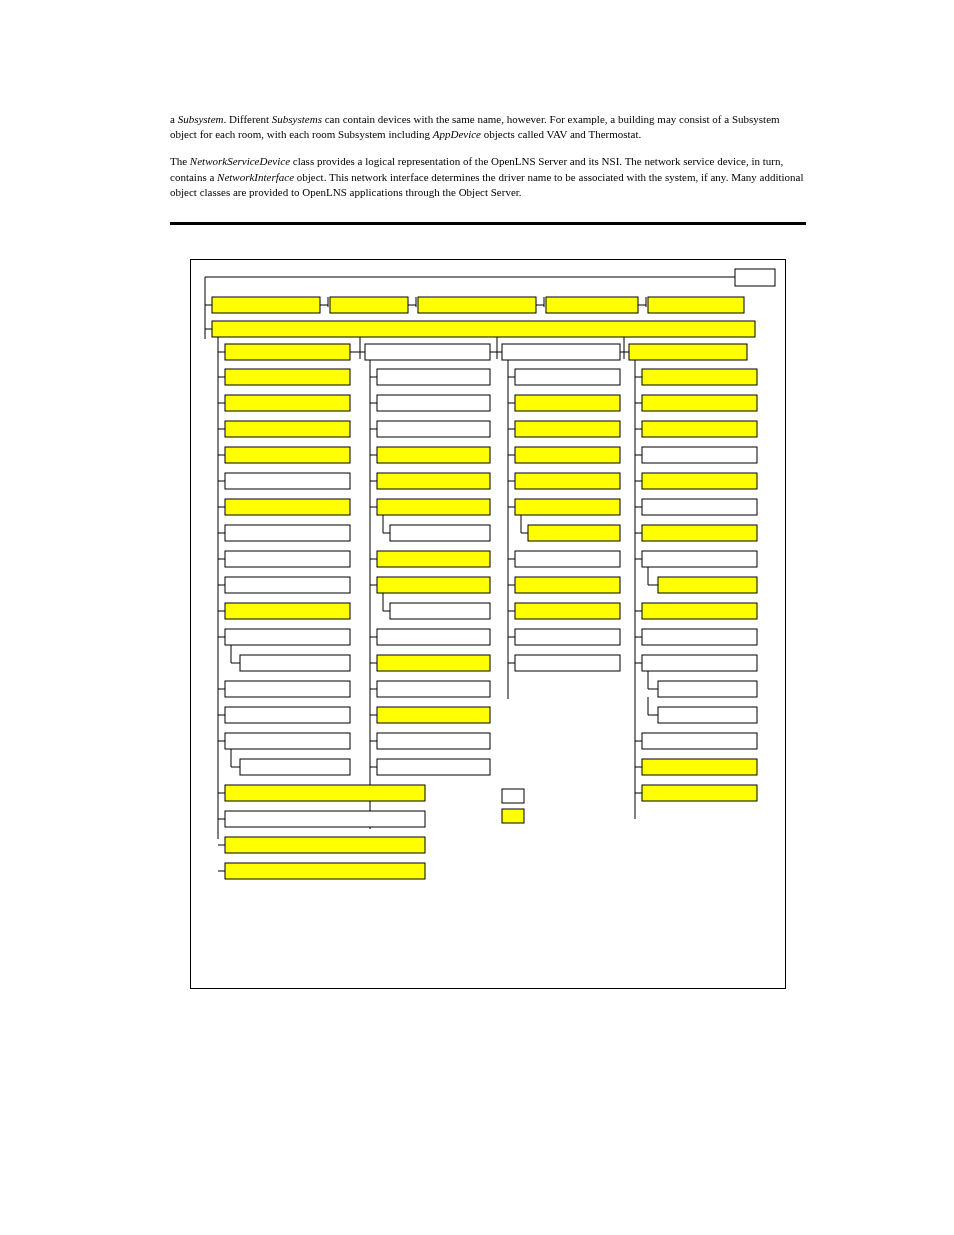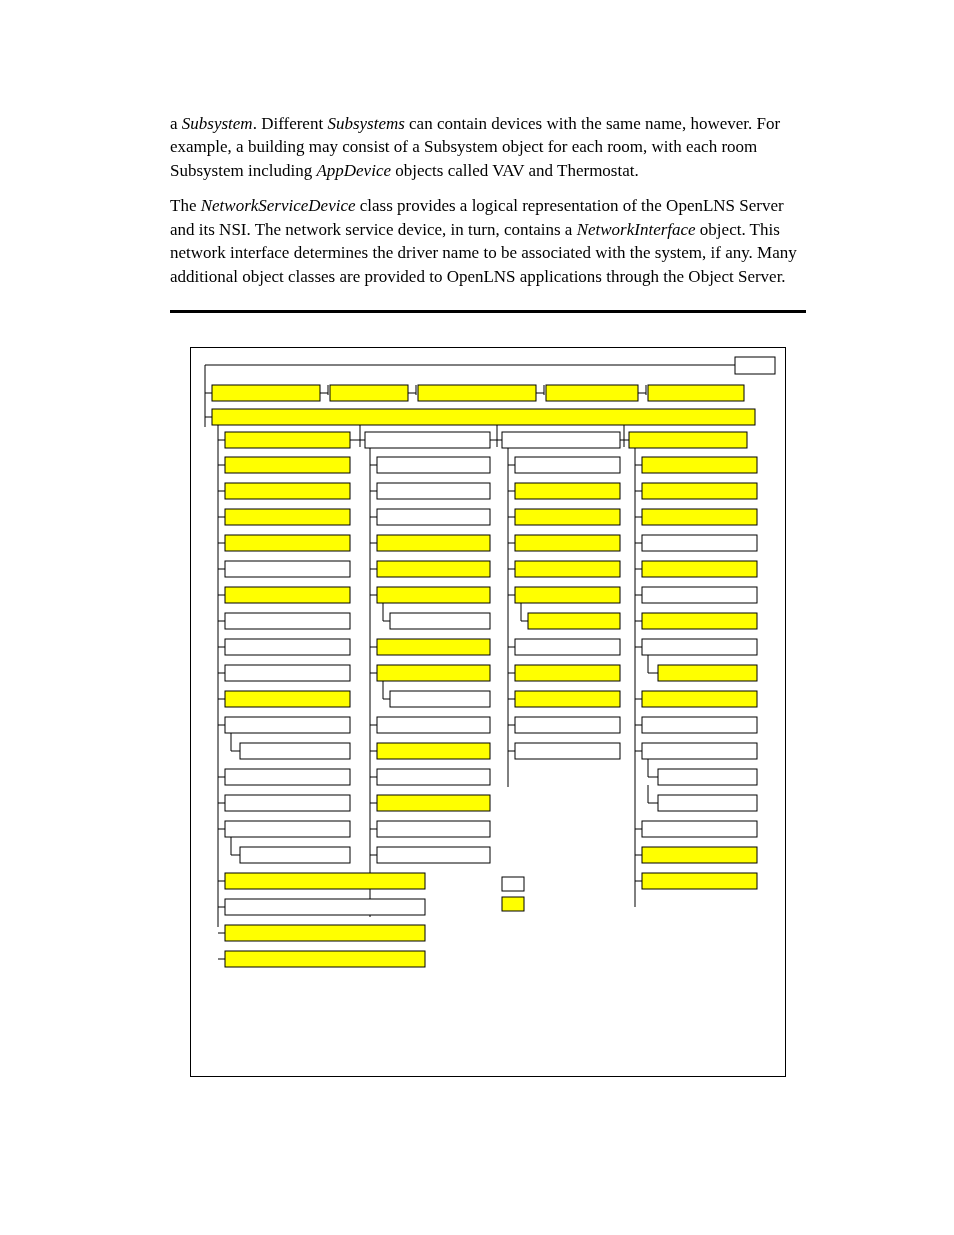--- a/index.html
+++ b/index.html
@@ -1,18 +1,18 @@
 <!DOCTYPE html>
 <html><head>
 <meta charset="utf-8">
 <style>
 html,body{margin:0;padding:0;background:#fff}
 body{font-family:Georgia,"Times New Roman",serif;color:#000;width:954px}
 .page{padding:112px 148px 60px 170px}
-p{margin:0 0 12px 0;font-size:17px;line-height:1.38}
+p{margin:0 0 12px 0;font-size:11px;line-height:1.38}
 .italic{font-style:italic}
 .hr{border:none;border-top:3px solid #000;margin:22px 0 34px 0}
 svg{display:block;margin:0 auto}
 .y{fill:#ffff00;stroke:#000;stroke-width:1}
 .w{fill:#fff;stroke:#000;stroke-width:1}
 .c{stroke:#000;stroke-width:1}
 </style>
 </head>
 <body>
 

